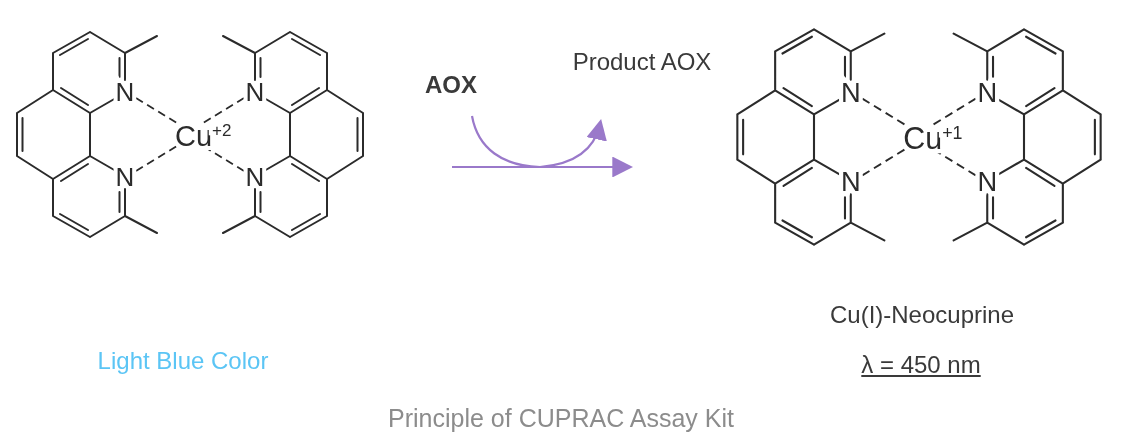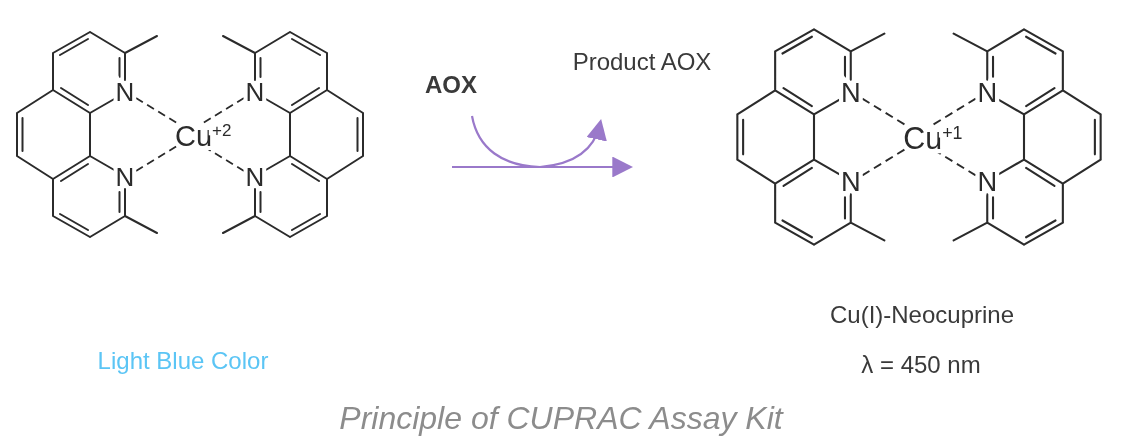--- a/index.html
+++ b/index.html
@@ -36,21 +36,21 @@
   
   .lbl {
     position: absolute;
     transform: translateX(-50%);
     white-space: nowrap;
     text-align: center;
     color: #3a3a3a;
     font-size: 24px;
     line-height: 28px;
   }
-  .lbl.caption { font-style: italic; font-size: 32px; }
+  .lbl.caption { font-size: 25px; }
 </style>
 </head>
 <body>
 
 <div class="canvas">
 
   <svg class="scene" width="1126" height="443" viewBox="0 0 1126 443">
     <defs>
 
       <g id="lig">
@@ -116,16 +116,16 @@
 
   <div class="lbl" style="left:451px; top:71px;font-weight:bold;">AOX</div>
 
   <div class="lbl" style="left:642px; top:48px;">
     <div>Product AOX</div>
   </div>
 
   <div class="lbl" style="left: 183px; top: 324px; color: rgb(91, 197, 245); margin-top: 23px;">Light Blue Color</div>
 
   <div class="lbl" style="left:922px; top:301px;">Cu(I)-Neocuprine</div>
-  <div class="lbl" style="left:921px; top:351px;">λ = 450 nm</div>
+  <div class="lbl" style="left:921px; top:351px;text-decoration:underline;">λ = 450 nm</div>
 
   <div class="lbl caption" style="left: 561px; top: 404px; color: rgb(140, 140, 140);">Principle of CUPRAC Assay Kit</div>
 </div>
 
 </body></html>

